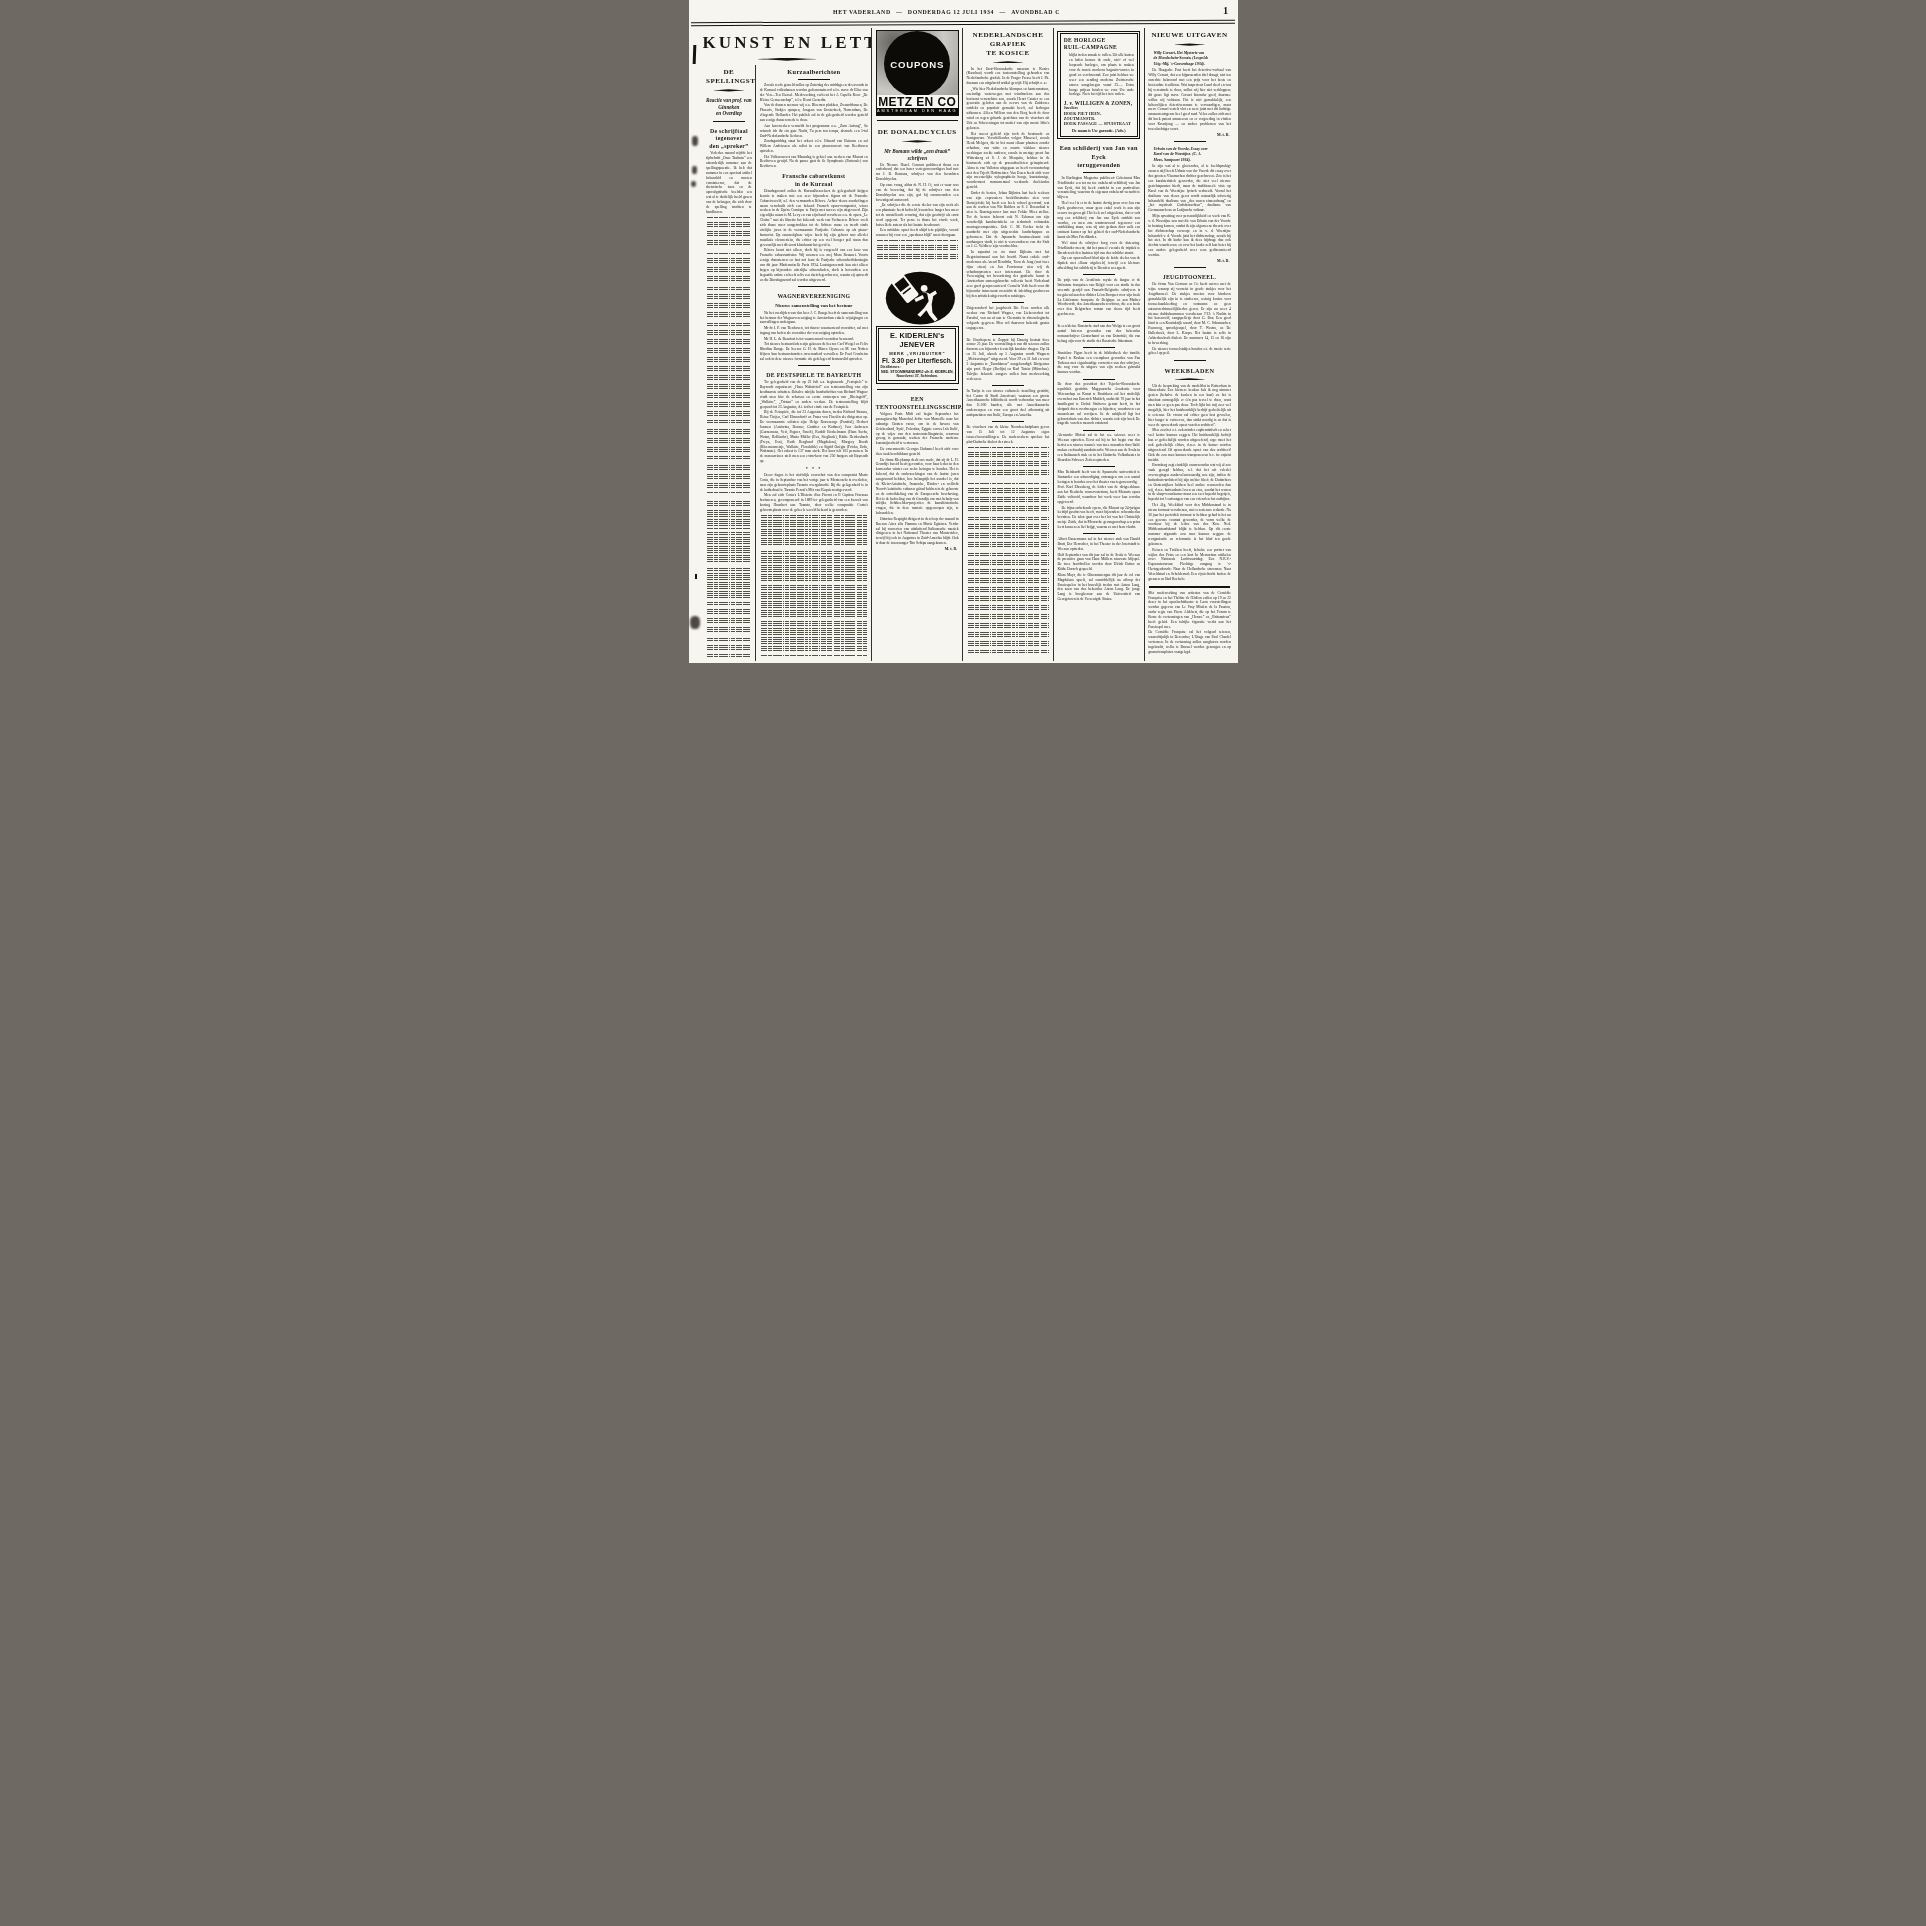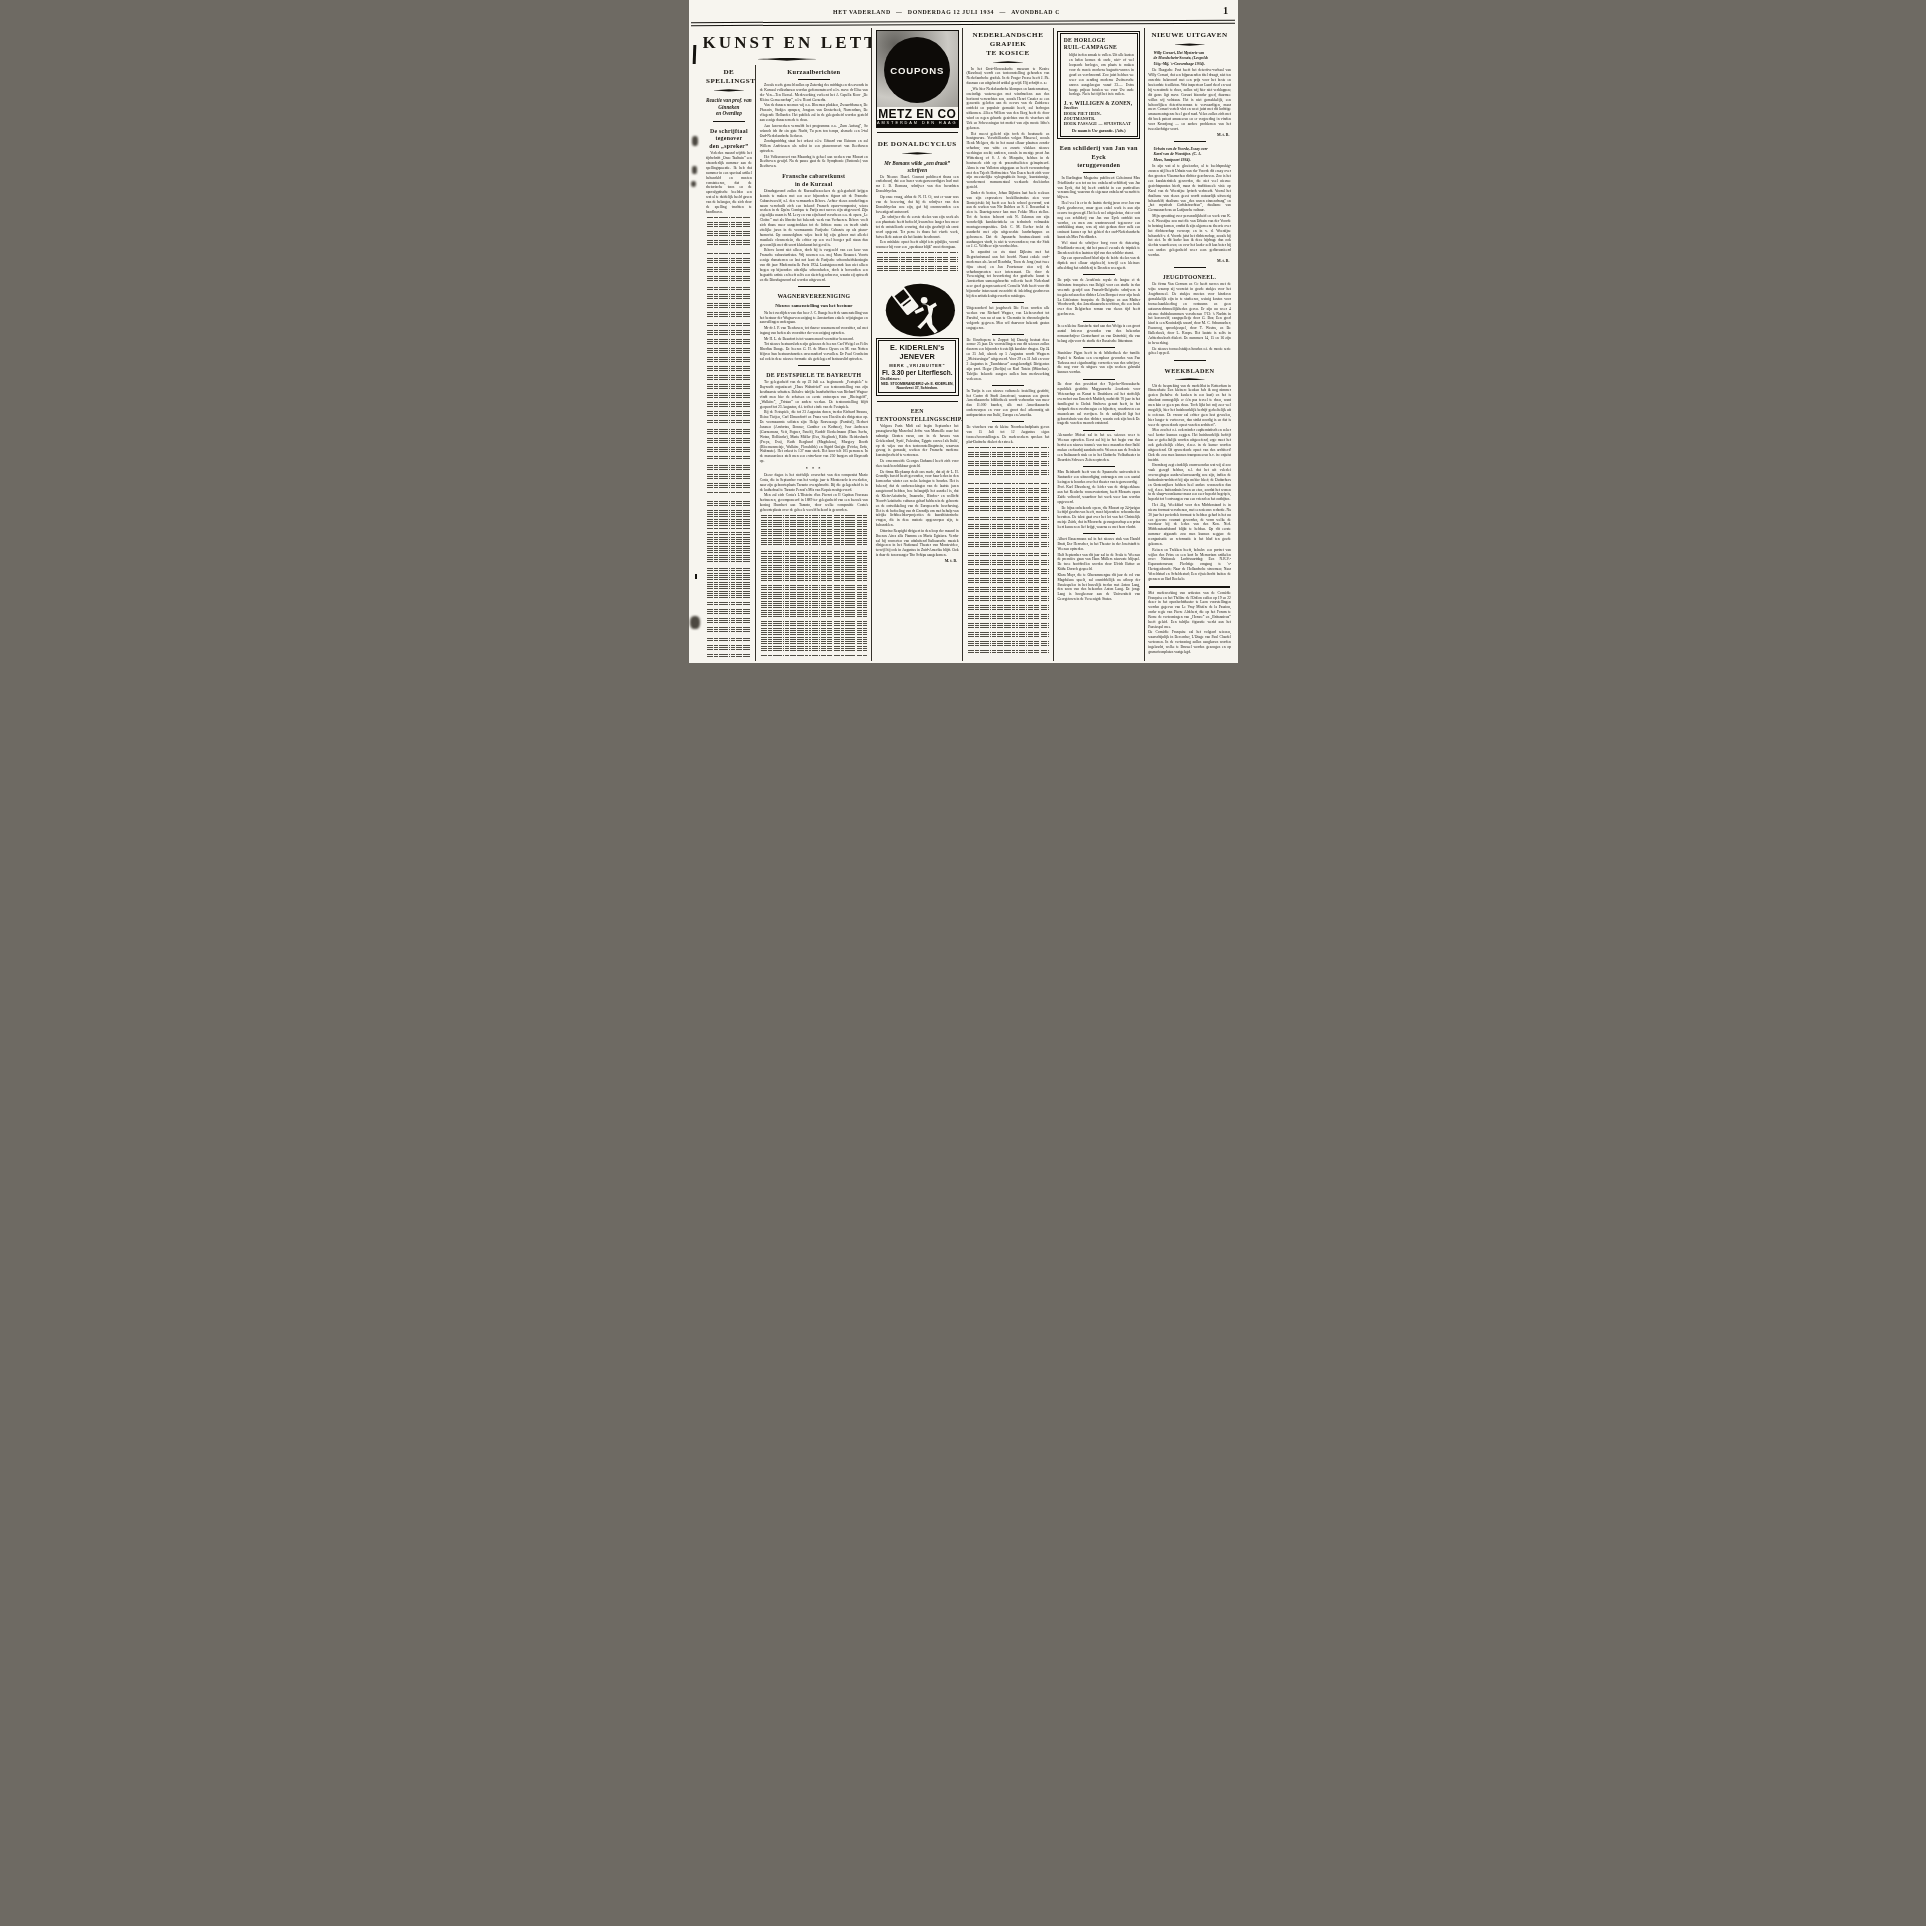--- a/index.html
+++ b/index.html
@@ -46,21 +46,21 @@
   
   .fill{flex:1 1 auto;min-height:10px;margin:1.5px 0.4px 3.1px;opacity:.78;filter:blur(0.1px);
     background-image:
       repeating-linear-gradient(180deg,transparent 0 32px,#f7f5ef 32px 35px),
       repeating-linear-gradient(90deg,#f7f5ef 0 0.8px,transparent 0.8px 7.3px),
       repeating-linear-gradient(90deg,#f7f5ef 0 1.2px,transparent 1.2px 12px),
       repeating-linear-gradient(180deg,#262219 0 0.7px,transparent 0.7px 1.8px);}
   .fill.short{flex:0 0 auto;height:23px;}
   
   .metz{margin:2.3px 0 1.5px;border:0.4px solid #15130f;}
-  .metz-top{position:relative;height:76px;overflow:hidden;
+  .metz-top{position:relative;height:64px;overflow:hidden;
       background:radial-gradient(circle at 22% 18%,rgba(10,8,4,.62),rgba(10,8,4,.18) 60%,rgba(10,8,4,.38));}
   .metz-top::before{content:"";position:absolute;inset:0;
       background-image:radial-gradient(rgba(12,10,6,.5) 0.4px,transparent 0.5px);background-size:1.5px 1.5px;}
   .metz-circle{position:absolute;left:50%;top:52%;transform:translate(-50%,-50%);
       width:66px;height:66px;border-radius:50%;background:#0d0b08;display:flex;align-items:center;justify-content:center;}
   .metz-circle span{color:#f7f5ef;font-family:"Liberation Sans",sans-serif;font-weight:bold;
       font-size:9.6px;letter-spacing:0.8px;}
   .metz-name{background:#f7f5ef;text-align:center;font-family:"Liberation Sans",sans-serif;
       font-weight:900;font-size:12px;letter-spacing:0.4px;line-height:1.0;padding:0.8px 0 0;color:#0d0b08;}
   .metz-cities{background:#0d0b08;color:#f2efe8;text-align:center;font-family:"Liberation Sans",sans-serif;

